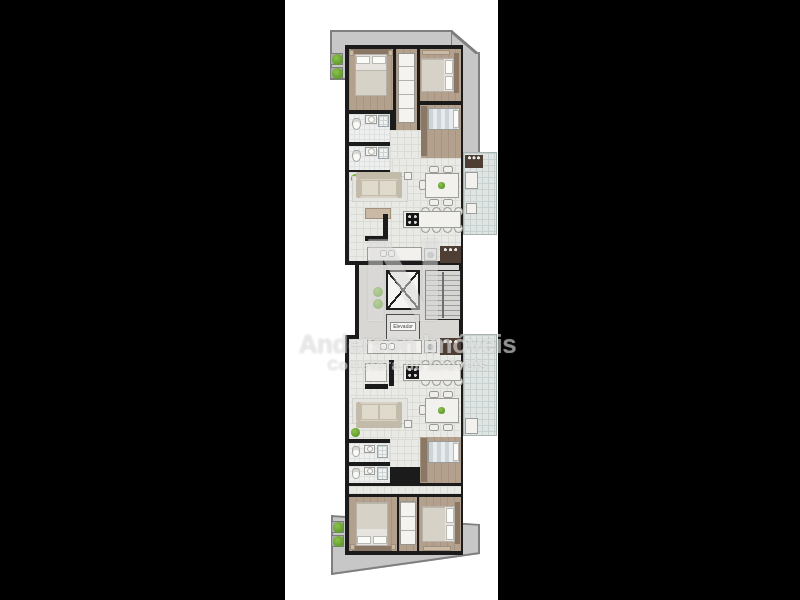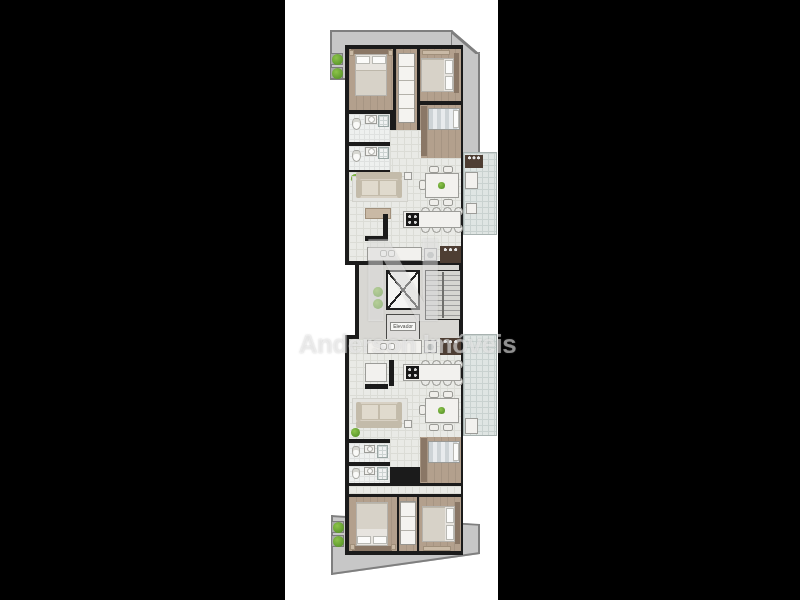--- a/index.html
+++ b/index.html
@@ -270,13 +270,14 @@
     <div class="a hb" style="left:170px;top:502px;width:5px;height:42px;"></div>
     <div class="a matt" style="left:137px;top:506px;width:33px;height:36px;"></div>
     <div class="a pill" style="left:161px;top:508px;width:8px;height:15px;"></div>
     <div class="a pill" style="left:161px;top:525px;width:8px;height:15px;"></div>
     <div class="a blank" style="left:138px;top:507px;width:22px;height:34px;"></div>
     <div class="a tan" style="left:138px;top:546px;width:28px;height:5px;"></div>
   </div>
 
   <div class="a wm" id="wm-logo" style="left:338px;top:225px;width:130px;">N</div>
   <div class="a wm" id="wm-line1" style="left:295px;top:329px;width:225px;">Anderson Imóveis</div>
+  <div class="a wm" id="wm-line2" style="left:295px;top:356px;width:225px;">Corretora de Imóveis</div>
 </div>
 
 </body></html>

